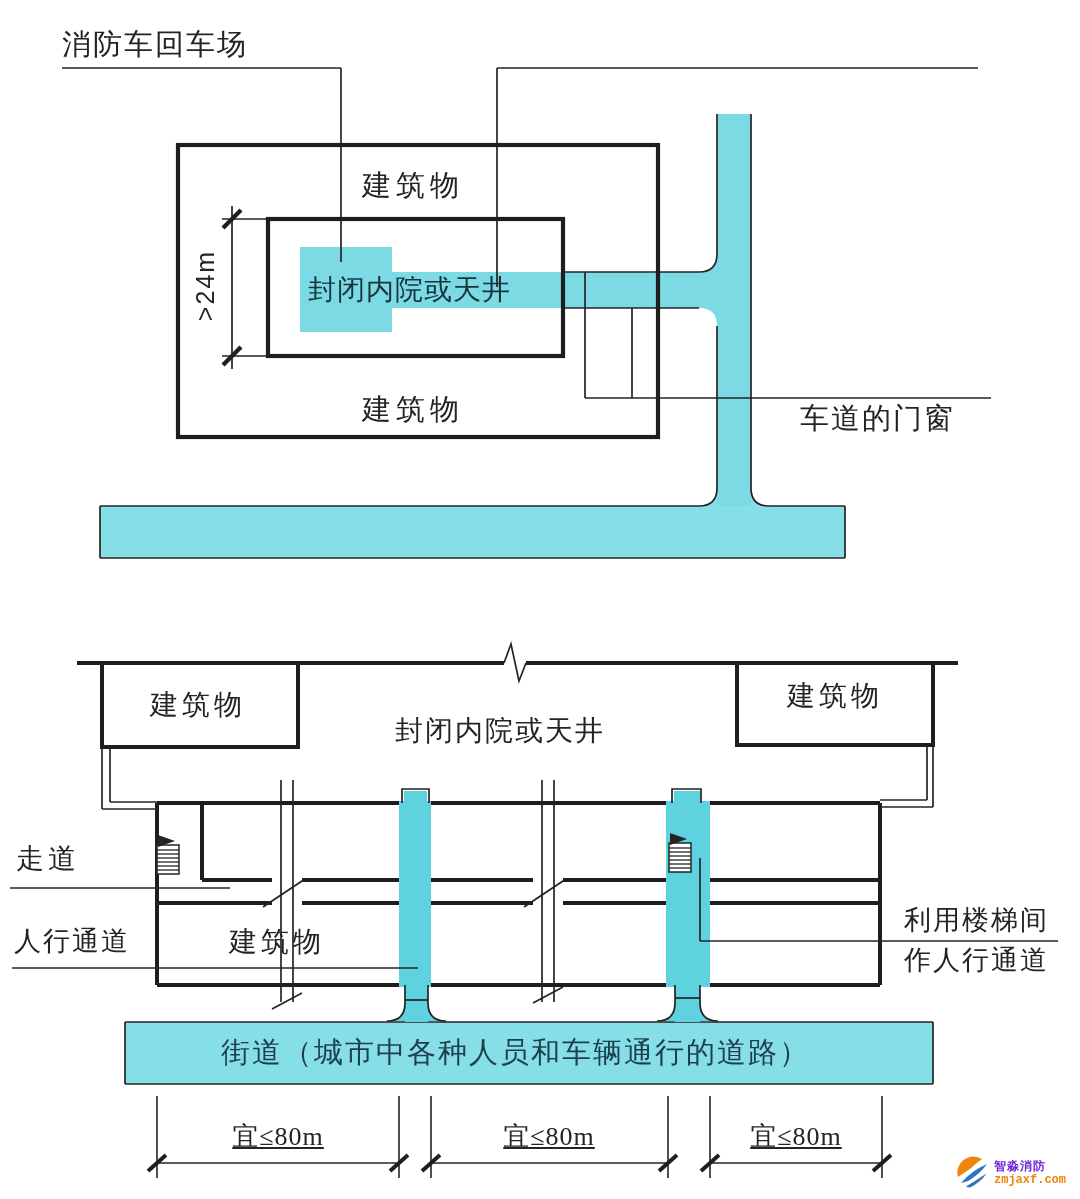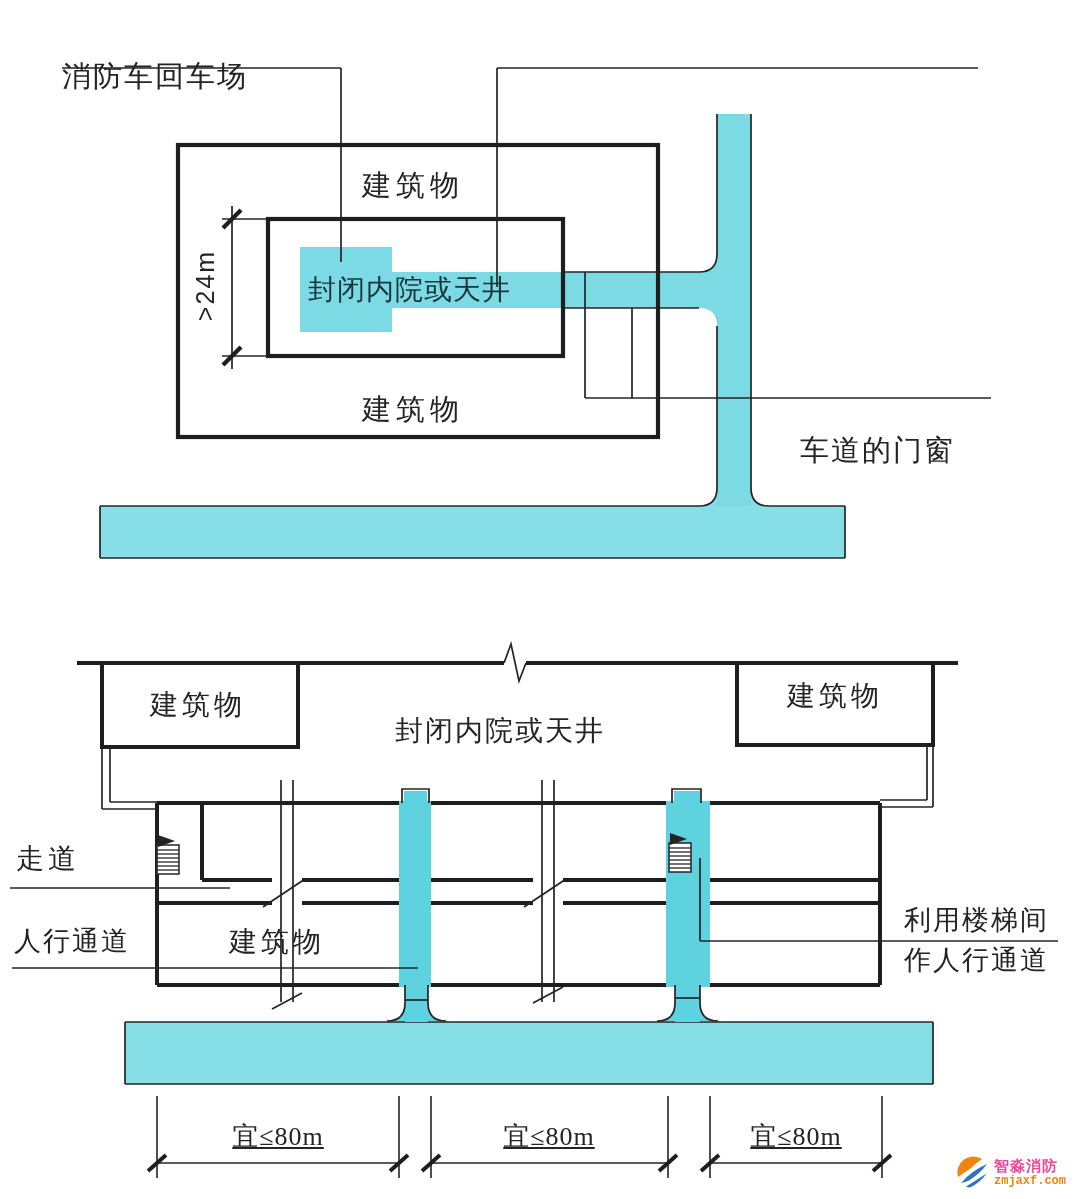--- a/index.html
+++ b/index.html
@@ -3,36 +3,36 @@
 <meta charset="utf-8">
 <style>
   html,body{margin:0;padding:0;background:#fff;}
   .stage{
     position:relative;width:1080px;height:1199px;background:#ffffff;overflow:hidden;
     font-family:"Liberation Serif","DejaVu Serif",serif;color:#242424;
   }
   .stage svg.linework{position:absolute;left:0;top:0;}
   .lbl{position:absolute;white-space:nowrap;line-height:1.15;}
   .fs29{font-size:29px;letter-spacing:5px;}
-  .fs29n{font-size:29px;letter-spacing:2px;margin-top:32px;}
+  .fs29n{font-size:29px;letter-spacing:2px;}
   .fs28{font-size:28px;letter-spacing:4px;}
   .fs28n{font-size:28px;letter-spacing:2px;}
   .fs27{font-size:27px;letter-spacing:2px;}
   .lbl-lane{font-size:28px;letter-spacing:1px;}
   .lbl-courtyard-top{font-size:28px;letter-spacing:1px;color:#17333c;}
   .lbl-street{font-size:29px;letter-spacing:2px;color:#1d3f4d;}
   .vdim{
     position:absolute;left:145px;top:271px;width:120px;text-align:center;
     transform:rotate(-90deg);font-size:25px;letter-spacing:2px;
     font-family:"Liberation Sans","DejaVu Sans",sans-serif;
   }
   .dim80{position:absolute;width:140px;text-align:center;top:1119px;font-size:26px;letter-spacing:1px;text-decoration:underline;}
   .logo{position:absolute;left:954px;top:1154px;display:flex;align-items:center;gap:3px;}
   .logo-text{display:flex;flex-direction:column;line-height:1;}
-  .logo-name{color:#ec4899;font-weight:bold;font-size:15px;letter-spacing:1px;
+  .logo-name{color:#6d28d9;font-weight:bold;font-size:12px;letter-spacing:1px;
     font-family:"Liberation Sans","DejaVu Sans",sans-serif;}
   .logo-url{color:#ee8510;font-weight:bold;font-size:12px;margin-top:2px;
     font-family:"Liberation Mono","DejaVu Sans Mono",monospace;}
 </style>
 </head>
 <body>
 
 <div class="stage">
 
   <svg class="linework" width="1080" height="1199" viewBox="0 0 1080 1199">
@@ -218,20 +218,21 @@
   <div class="lbl fs29n" style="left:800px;top:402px;">车道的门窗</div>
 
   <div class="lbl fs28" style="left:150px;top:689px;">建筑物</div>
   <div class="lbl fs28n" style="left:395px;top:715px;">封闭内院或天井</div>
   <div class="lbl fs28" style="left:787px;top:680px;">建筑物</div>
   <div class="lbl fs28" style="left:16px;top:843px;">走道</div>
   <div class="lbl fs27" style="left:14px;top:926px;">人行通道</div>
   <div class="lbl fs28" style="left:229px;top:926px;">建筑物</div>
   <div class="lbl fs27" style="left:904px;top:905px;">利用楼梯间</div>
   <div class="lbl fs27" style="left:904px;top:945px;">作人行通道</div>
+  <div class="lbl lbl-street" style="left:221px;top:1036px;">街道（城市中各种人员和车辆通行的道路）</div>
 
   <div class="dim80" style="left:208px;">宜≤80m</div>
   <div class="dim80" style="left:479px;">宜≤80m</div>
   <div class="dim80" style="left:726px;">宜≤80m</div>
 
   <div class="logo">
     <svg width="37" height="37" viewBox="0 0 37 37">
       <circle cx="18.5" cy="18.5" r="17.5" fill="#ffffff"></circle>
       <path d="M4,23 A16,16 0 0 1 28,5 Q21,10 16.5,14.5 Q10,19 4,23 Z" fill="#ee8510"></path>
       <path d="M7,29 Q17,17 33,10 Q26,20 14,27 Q10,28.5 7,29 Z" fill="#2f74c0"></path>

